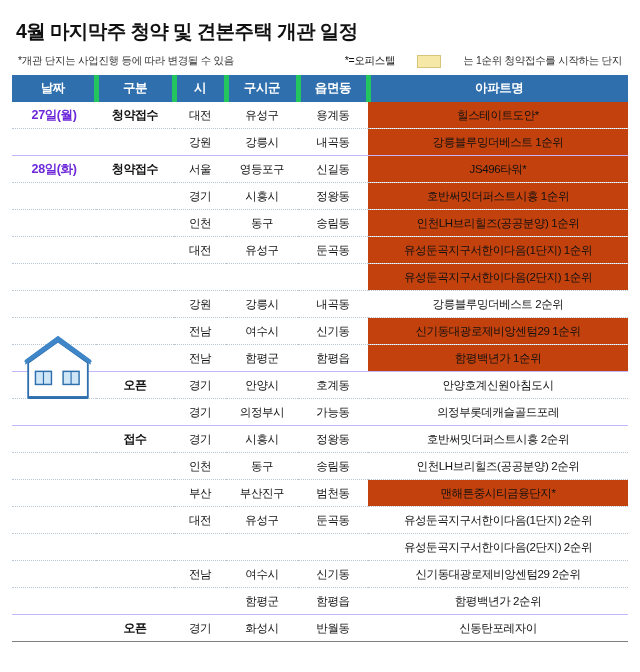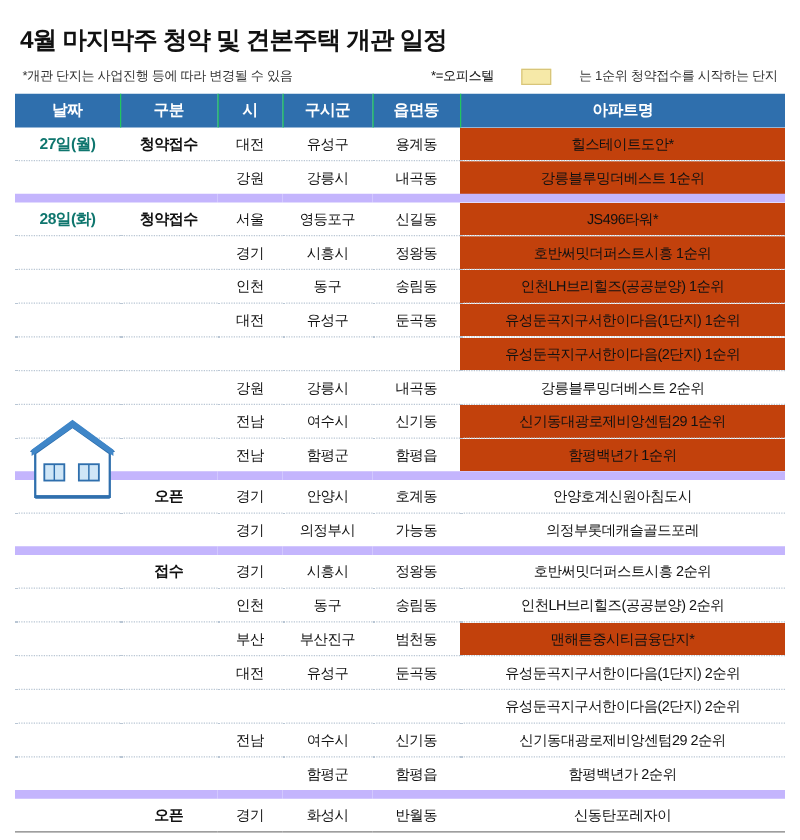--- a/index.html
+++ b/index.html
@@ -28,33 +28,33 @@
     vertical-align:middle;margin:0 2px;
   }
   table{
     border-collapse:collapse;width:616px;margin:0 auto;
     font-size:11.5px;letter-spacing:-0.4px;
     table-layout:fixed;
   }
   thead th{
     background:#2f6fad;color:#fff;font-weight:bold;
     height:25px;font-size:12.5px;border:none;
-    border-right:1px solid #22c55e;
+    border-right:5px solid #22c55e;
   }
   thead th:last-child{border-right:none;}
   tbody td{
     height:26px;text-align:center;color:#111;
     border-bottom:1px dotted #b9c6d4;
     padding:0 2px;
     white-space:nowrap;
     overflow:hidden;
   }
-  .date-cell{color:#0f766e;font-weight:bold;font-size:12.5px;}
+  .date-cell{color:#6d28d9;font-weight:bold;font-size:12.5px;}
   .type-cell{font-weight:bold;font-size:12px;}
-  .sep-top td{border-top:7px solid #c4b5fd;}
+  .sep-top td{border-top:1px solid #c4b5fd;}
   .hl{background:#c2410c;}
   .apt{font-size:11.5px;}
   .col-date{width:84px;}
   .col-type{width:78px;}
   .col-si{width:52px;}
   .col-gu{width:72px;}
   .col-dong{width:70px;}
   .col-apt{width:260px;}
   .tbl-wrap{position:relative;}
   .bottom-line{border-bottom:1px solid #7f7f7f;}

